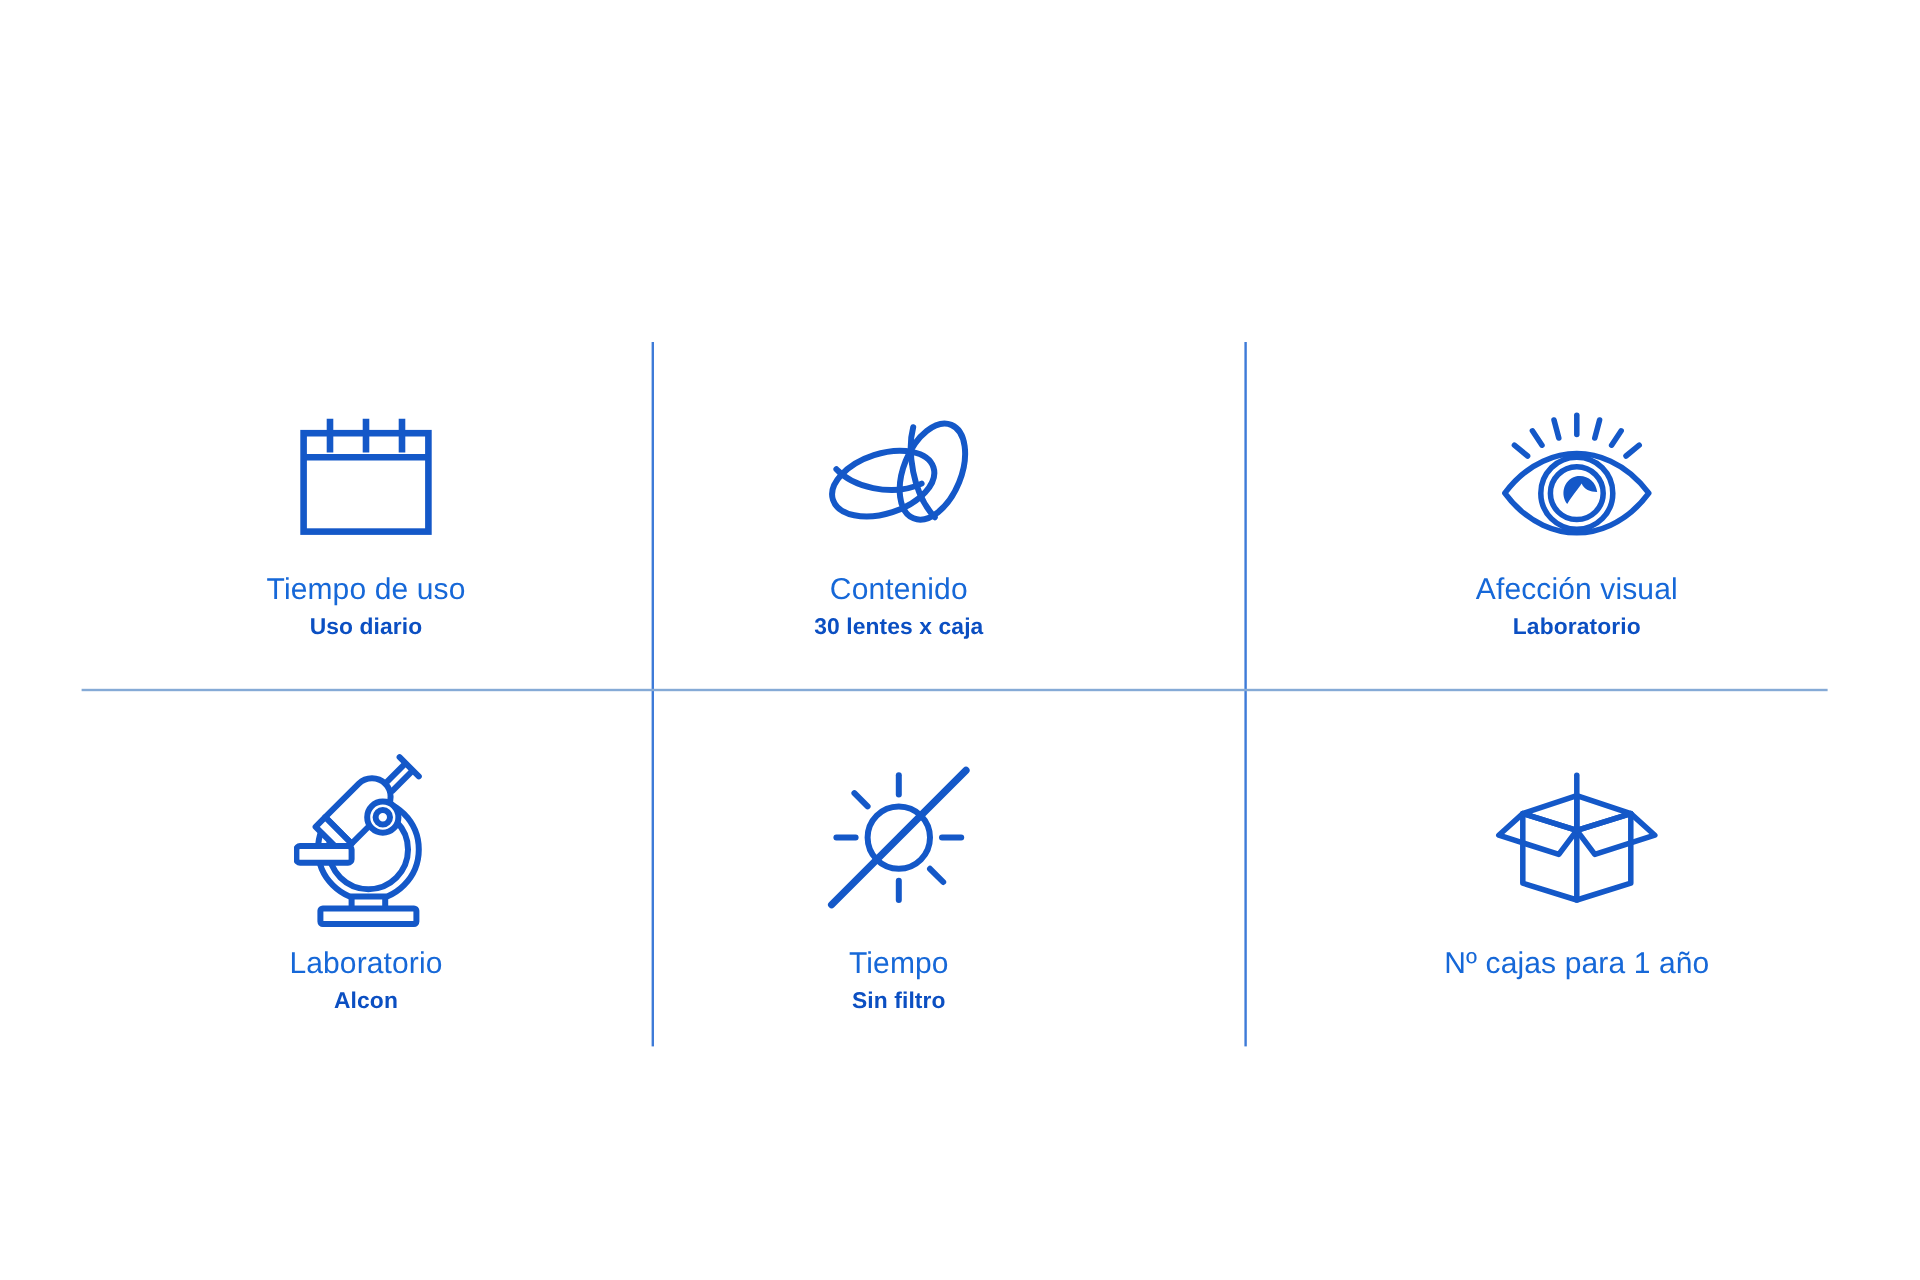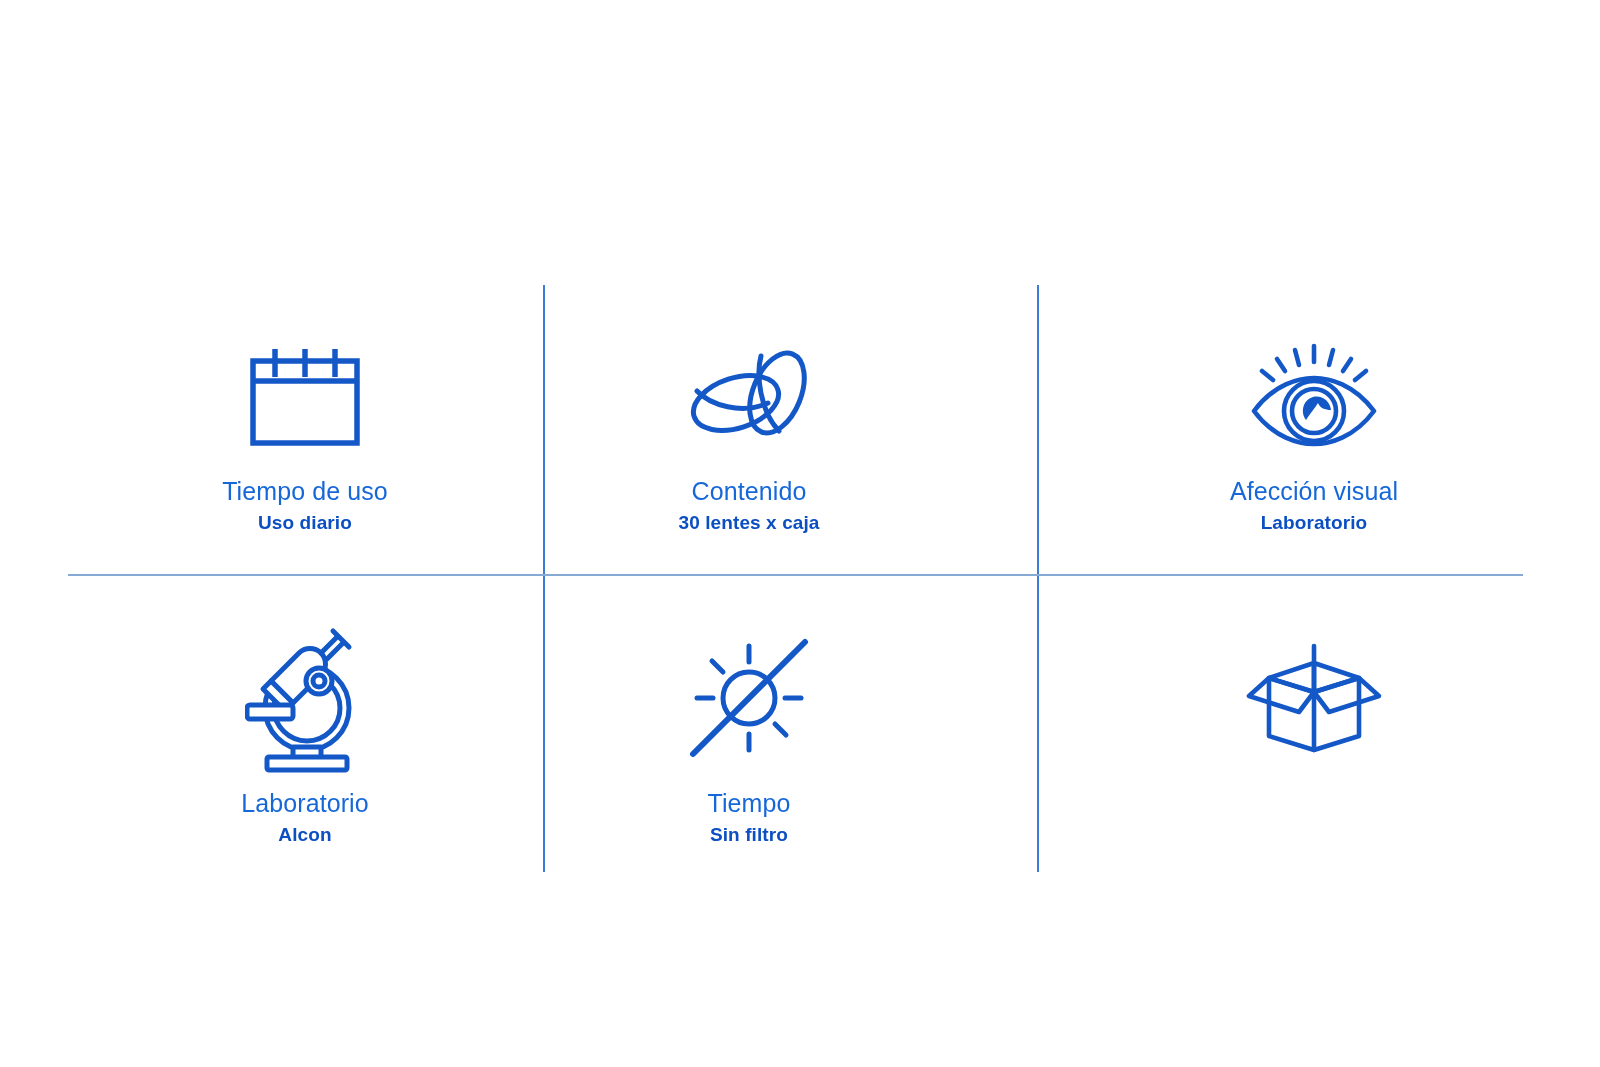--- a/index.html
+++ b/index.html
@@ -215,16 +215,17 @@
         <path d="M30 40 L10 58 L60 74 L75 54 Z"></path>
 
         <path d="M120 40 L140 58 L90 74 L75 54 Z"></path>
 
         <path d="M30 40 L75 25 L75 54 Z"></path>
         <path d="M120 40 L75 25 L75 54 Z"></path>
         <line x1="75" y1="8" x2="75" y2="25"></line>
       </svg>
     </div>
     <div class="labels">
+      <div class="label-top">Nº cajas para 1 año</div>
     </div>
   </div>
 
 </div>
 
 </body></html>

